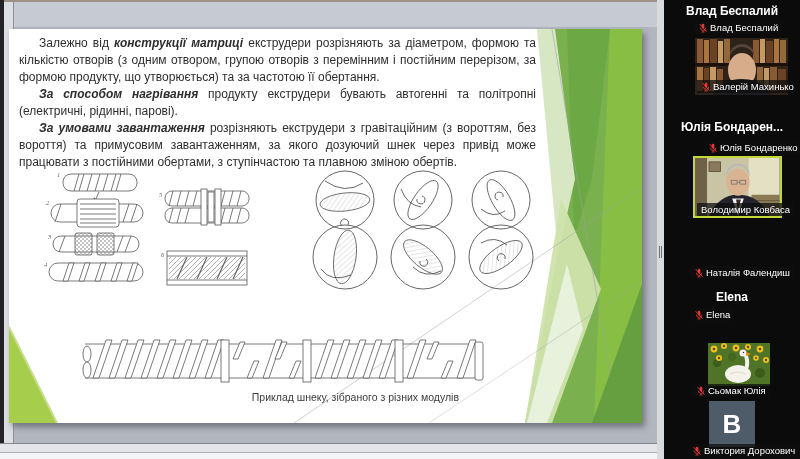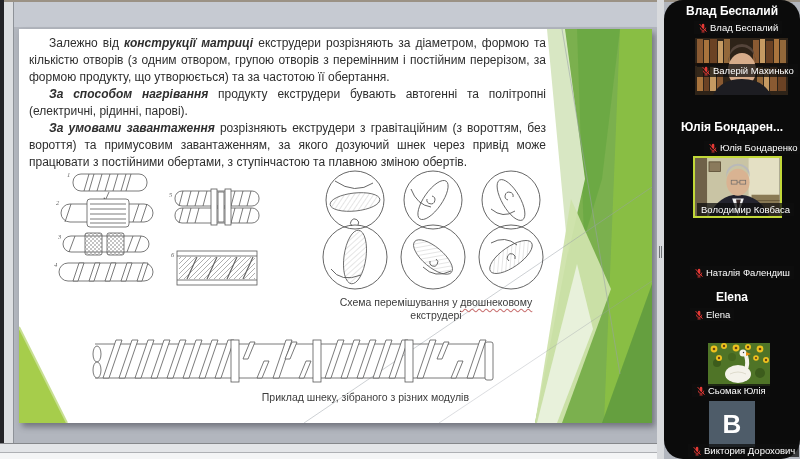--- a/index.html
+++ b/index.html
@@ -14,21 +14,21 @@
   #left-light{left:4px;top:2px;width:9px;height:441px;background:#dcdee1;border-right:1px solid #8e9298;}
   #bot1{left:0;top:443px;width:657px;height:1px;background:#85878b;}
   #bot2{left:0;top:444px;width:657px;height:8px;background:#e3e5e8;}
   #bot3{left:0;top:452px;width:657px;height:1px;background:#aeb0b4;}
   #bot4{left:0;top:453px;width:657px;height:6px;background:#f4f5f6;}
   #right-strip{left:657px;top:0;width:7px;height:459px;background:#d8dadd;}
   #handle{left:657px;top:243px;width:7px;height:18px;display:flex;gap:1px;justify-content:center;align-items:center;cursor:col-resize;}
   #handle div{width:1px;height:12px;background:#6f7276;}
 
   
-  #slide{left:19px;top:29px;width:633px;height:394px;background:#fff;
+  #slide{left:9px;top:29px;width:633px;height:394px;background:#fff;
          box-shadow:3px 4px 6px rgba(40,40,50,.45);}
   #deco{left:0;top:0;width:633px;height:394px;z-index:1;pointer-events:none;}
   #slide-text{left:10px;top:6px;width:517px;z-index:2;font-size:12px;line-height:17px;
               color:#2e2e2e;text-align:justify;}
   #slide-text p{margin:0;text-indent:20px;}
   .em{font-weight:bold;font-style:italic;}
   .cap{position:absolute;z-index:2;font-size:10.5px;line-height:13px;color:#3c3c3c;text-align:center;}
   #cap-modules{left:8px;top:275px;width:250px;}
   #cap-schema{left:302px;top:267px;width:230px;}
   #cap-screw{left:110px;top:362px;width:340px;text-align:right;}
@@ -36,36 +36,36 @@
   .fig{position:absolute;z-index:2;}
   #fig-modules{left:28px;top:138px;}
   #fig-schema{left:296px;top:138px;}
   #fig-screw{left:70px;top:303px;}
   .st{fill:#fff;stroke:#585858;stroke-width:.8;}
   .ln{stroke:#585858;stroke-width:.8;fill:none;}
   .cc{fill:none;stroke:#555;stroke-width:.9;}
   .fn{font-size:6.5px;font-style:italic;fill:#666;font-family:"Liberation Serif",serif;}
 
   
-  #sidebar{left:664px;top:0;width:136px;height:459px;background:#0b0b0b;border-radius:19px;}
+  #sidebar{left:664px;top:0;width:136px;height:459px;background:#0b0b0b;}
   .tile{position:absolute;left:0;width:136px;}
   .tile-title{position:absolute;top:4px;left:0;right:0;text-align:center;color:#fff;
               font-weight:bold;font-size:12px;white-space:nowrap;overflow:hidden;}
   .vbox{position:absolute;background:#000;overflow:hidden;}
   .name-label{position:absolute;display:inline-flex;align-items:center;gap:2px;
               background:rgba(15,15,15,.75);color:#fff;font-size:9.5px;line-height:11px;
               padding:1px 4px;white-space:nowrap;z-index:3;}
   .mic{width:10px;height:10px;flex:0 0 auto;}
   #t2 .vbox{left:31px;top:0;width:93px;height:57px;}
   #t4 .vbox{left:29px;top:1px;width:89px;height:62px;border:2px solid #c2d838;box-sizing:border-box;}
   #t7 .vbox{left:44px;top:1px;width:62px;height:43px;}
   #avatar-b{position:absolute;left:45px;top:2px;width:46px;height:46px;background:#4e5c69;
             color:#fff;font-size:26px;font-weight:bold;display:flex;align-items:center;justify-content:center;}
   #t1{top:0;height:36px;}   #t1 .name-label{left:30px;top:21px;}
-  #t2{top:38px;height:58px;} #t2 .name-label{left:33px;top:26px;}
+  #t2{top:38px;height:58px;} #t2 .name-label{left:33px;top:42px;}
   #t3{top:116px;height:40px;} #t3 .name-label{left:40px;top:25px;}
   #t4{top:155px;height:64px;} #t4 .name-label{left:33px;top:48px;}
   #t5{top:240px;height:40px;} #t5 .tile-title{top:6px;} #t5 .name-label{left:26px;top:26px;}
   #t6{top:284px;height:39px;} #t6 .tile-title{top:6px;} #t6 .name-label{left:26px;top:24px;}
   #t7{top:342px;height:56px;} #t7 .name-label{left:28px;top:42px;}
   #t8{top:399px;height:60px;} #t8 .name-label{left:24px;top:45px;}
 </style>
 </head>
 <body>
 
@@ -231,24 +231,20 @@
         <use href="#bl" x="268"></use>
         <use href="#bl" x="284"></use>
         <use href="#bl" x="300"></use>
       <rect x="316" y="8" width="8" height="42" class="st"></rect>
       <use href="#bl" x="328"></use>
         <use href="#bl2" x="348"></use>
         <use href="#bl" x="378"></use>
       <rect x="396" y="10" width="8" height="38" rx="2" class="st"></rect>
     </svg>
 
-    <div class="cap" id="cap-schema">
-      <span>Схема перемішування у </span><span class="sq">двошнековому</span><br>
-      <span>екструдері</span>
-    </div>
     <div class="cap" id="cap-screw">Приклад шнеку, зібраного з різних модулів</div>
   </div>
 
   <div class="abs" id="bot1"></div>
   <div class="abs" id="bot2"></div>
   <div class="abs" id="bot3"></div>
   <div class="abs" id="bot4"></div>
 
   <div class="abs" id="right-strip"></div>
   <div class="abs" id="handle">

